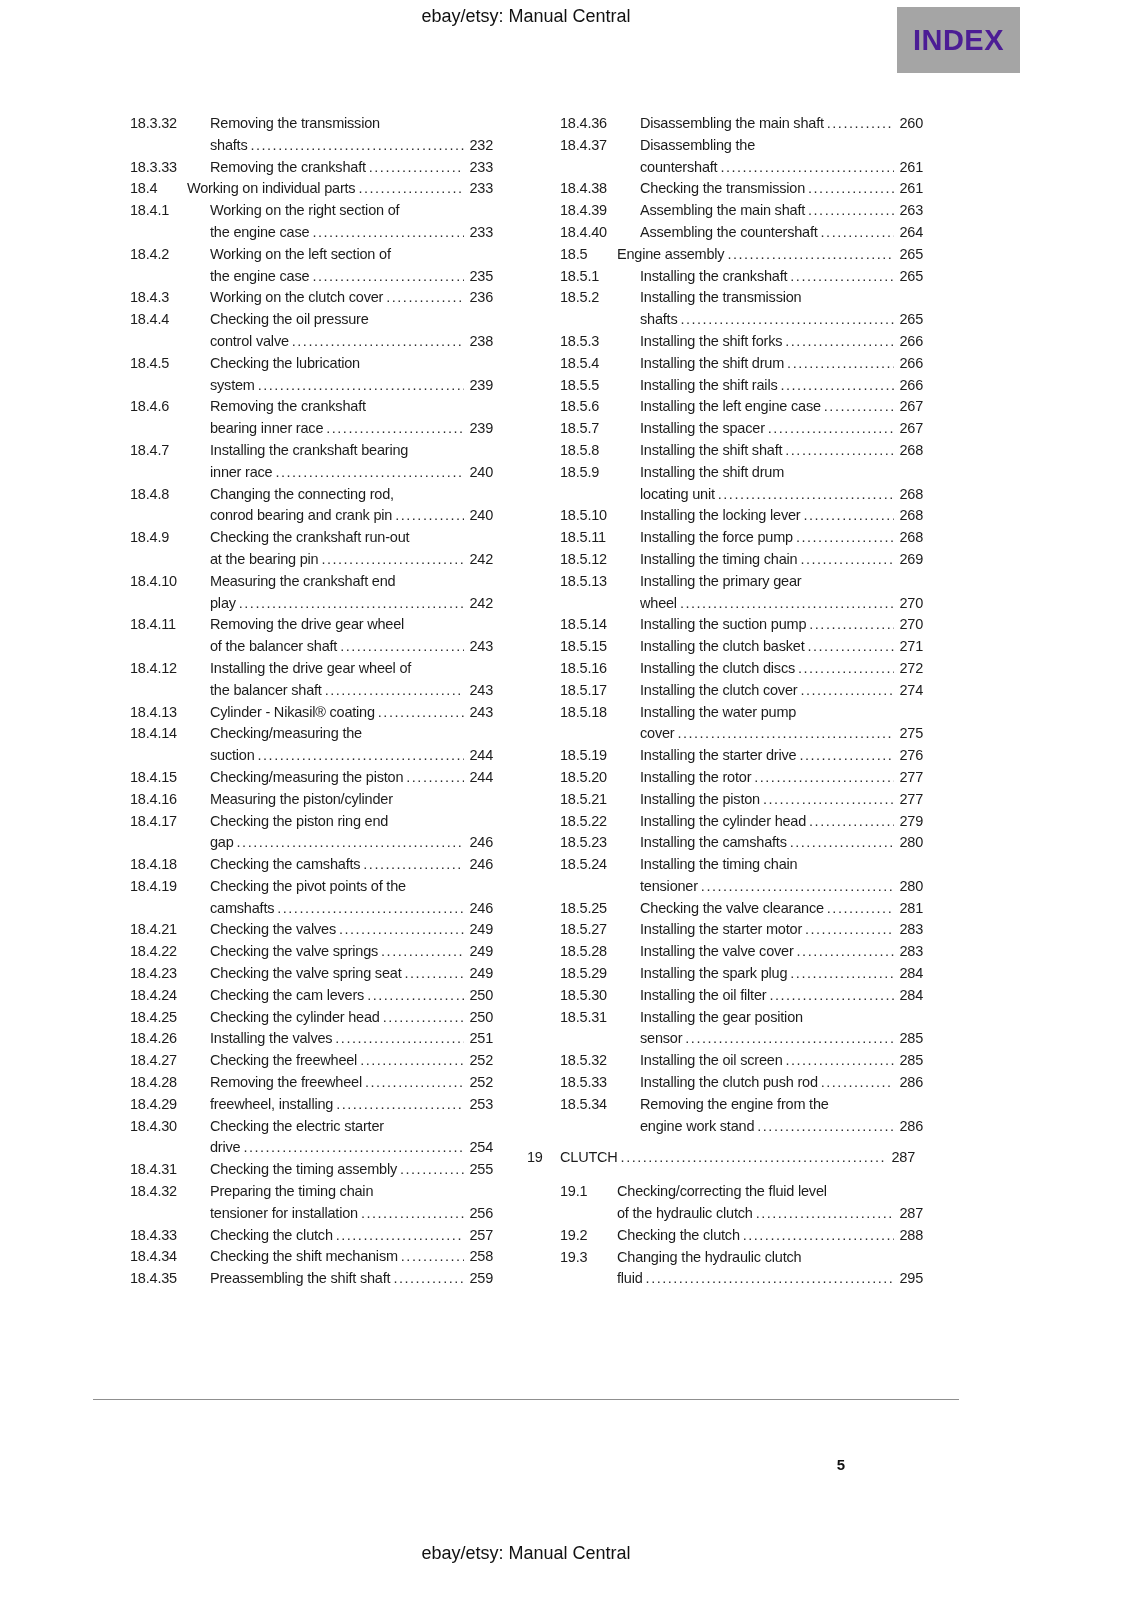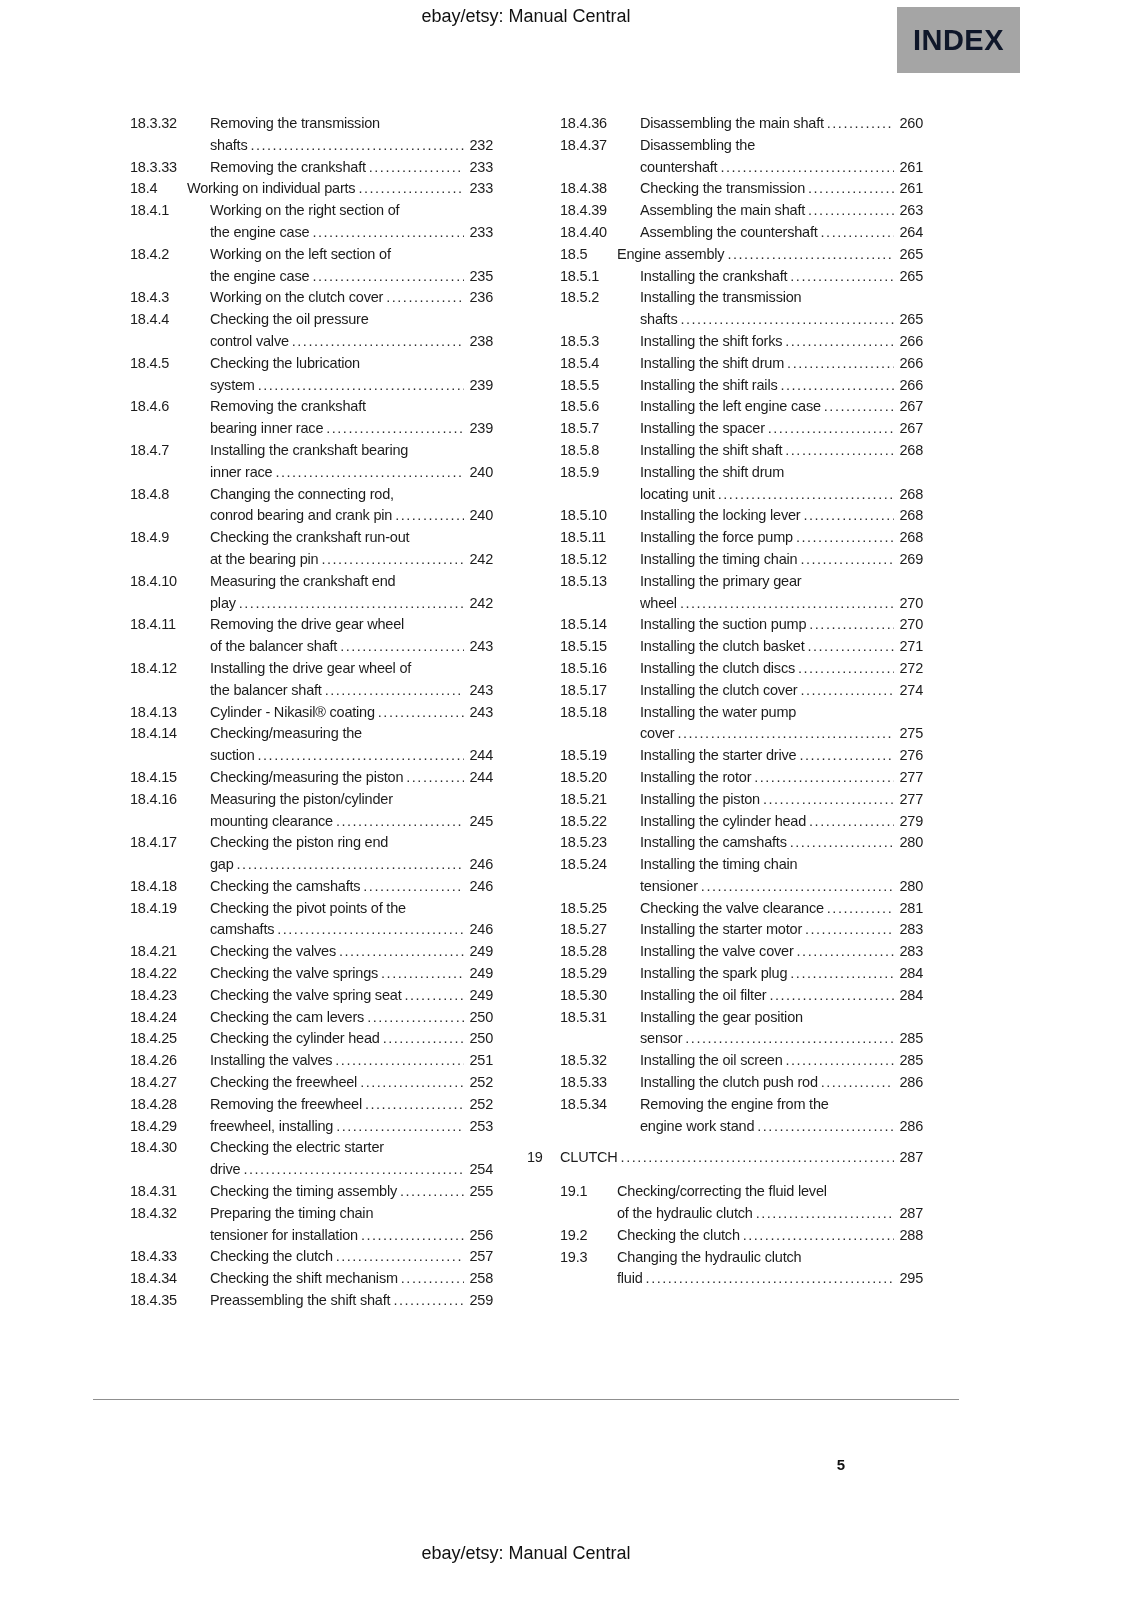--- a/index.html
+++ b/index.html
@@ -26,21 +26,21 @@
   .index-box {
     position: absolute;
     top: 7px; right: 32px;
     width: 123px; height: 66px;
     background: #a5a5a5;
     display: flex; align-items: center; justify-content: center;
   }
   .index-label {
     font-size: 29px;
     font-weight: bold;
-    color: #0f172a;
+    color: #4c1d95;
     letter-spacing: 0.5px;
   }
   .columns {
     position: absolute;
     top: 113px; left: 130px;
     display: flex;
     align-items: flex-start;
   }
   .col { width: 363px; }
   .col + .col { margin-left: 67px; }
@@ -49,21 +49,21 @@
   .toc-line {
     display: flex;
     align-items: baseline;
     font-size: 14.5px;
     line-height: 21.8px;
     letter-spacing: -0.2px;
     white-space: nowrap;
   }
   .num { flex: 0 0 80px; }
   .level-2 .num { flex-basis: 57px; }
-  .level-1 { margin: 10px 0 12px -33px; }
+  .level-1 { margin: 10px 8px 12px -33px; }
   .level-1 .num { flex-basis: 33px; }
   .txt { flex: 0 0 auto; }
   .leader {
     flex: 1 1 auto;
     min-width: 8px;
     overflow: hidden;
     white-space: nowrap;
     margin: 0 3px;
     color: #2a2a2a;
   }
@@ -301,26 +301,20 @@
             <span class="txt">Checking/measuring the piston</span>
             <span class="leader"></span>
             <span class="pagenum">244</span>
           </div>
         </div>
         <div class="toc-entry level-3">
           <div class="toc-line">
             <span class="num">18.4.16</span>
             <span class="txt">Measuring the piston/cylinder</span>
           </div>
-          <div class="toc-line">
-            <span class="num"></span>
-            <span class="txt">mounting clearance</span>
-            <span class="leader"></span>
-            <span class="pagenum">245</span>
-          </div>
         </div>
         <div class="toc-entry level-3">
           <div class="toc-line">
             <span class="num">18.4.17</span>
             <span class="txt">Checking the piston ring end</span>
           </div>
           <div class="toc-line">
             <span class="num"></span>
             <span class="txt">gap</span>
             <span class="leader"></span>

